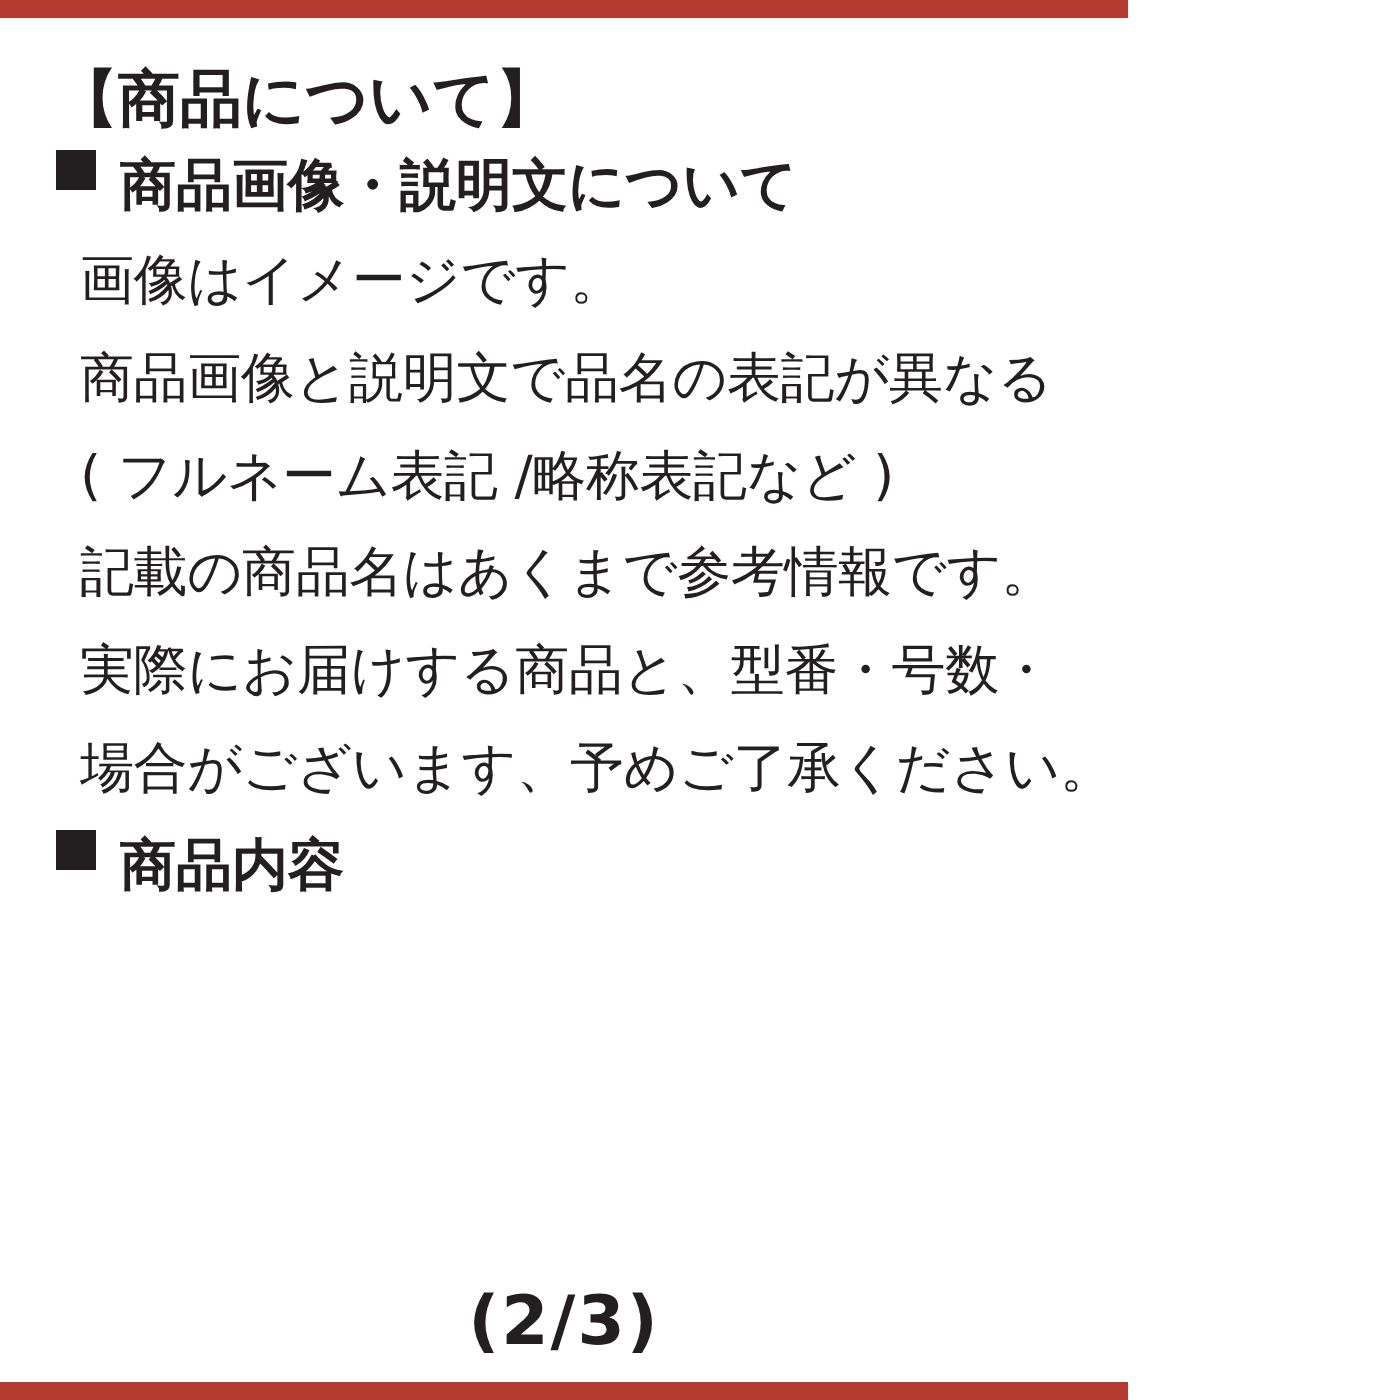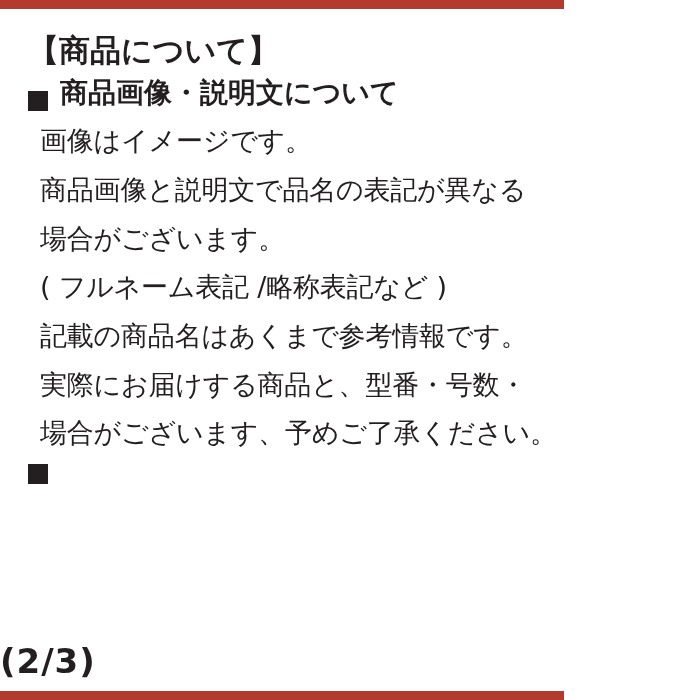--- a/index.html
+++ b/index.html
@@ -39,21 +39,21 @@
     white-space: nowrap;
   }
   .section-head {
     font-size: 28px;
     font-weight: bold;
     color: #231f20;
     line-height: 1.3;
     margin: 4px 0 2px 0;
     white-space: nowrap;
     display: flex;
-    align-items: flex-end;
+    align-items: flex-start;
   }
   .sq {
     display: inline-block;
     width: 20px;
     height: 20px;
     background: #231f20;
     margin-right: 12px;
     flex: none;
   }
   .body-line {
@@ -62,21 +62,21 @@
     line-height: 1.36;
     margin: 12px;
     white-space: nowrap;
     letter-spacing: -0.2px;
   }
   .pager {
     position: absolute;
     left: 0;
     right: 0;
     bottom: 10px;
-    text-align: left;
+    text-align: center;
     font-size: 34px;
     font-weight: bold;
     color: #231f20;
     letter-spacing: 1px;
   }
 </style>
 </head>
 <body>
 
 <div class="page">
@@ -84,27 +84,27 @@
 
     <p class="heading-bracket">【商品について】</p>
 
     <div class="section-head">
       <span class="sq"></span>
       <span>商品画像・説明文について</span>
     </div>
 
     <p class="body-line">画像はイメージです。</p>
     <p class="body-line">商品画像と説明文で品名の表記が異なる</p>
-    <p class="body-line">場合がございます。</p>
     <p class="body-line">( フルネーム表記 /略称表記など )</p>
     <p class="body-line">記載の商品名はあくまで参考情報です。</p>
     <p class="body-line">実際にお届けする商品と、型番・号数・</p>
     <p class="body-line">場合がございます、予めご了承ください。</p>
 
     <div class="section-head">
       <span class="sq"></span>
+      <span>商品内容</span>
     </div>
 
 
   </div>
 
   <div class="pager">(2/3)</div>
 </div>
 
 </body></html>

